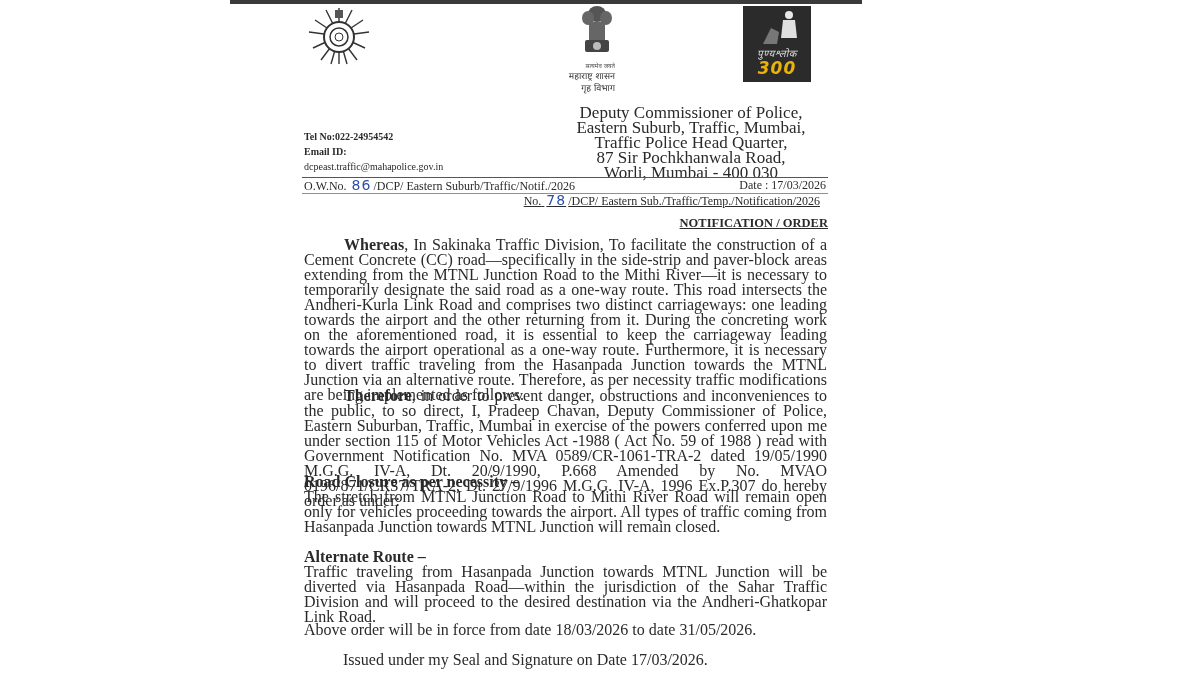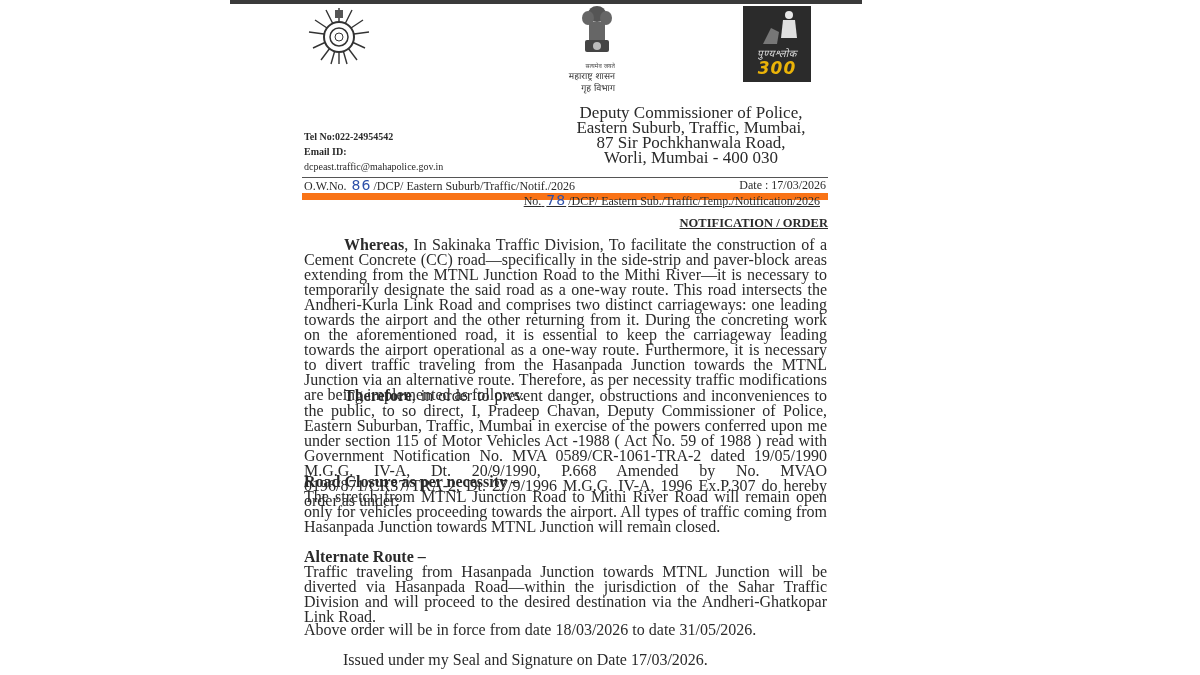--- a/index.html
+++ b/index.html
@@ -23,21 +23,21 @@
       font-family: "DejaVu Sans", sans-serif; font-size: 10px; letter-spacing: 0.5px; }
     .l300-num { position: absolute; left: 0; right: 0; top: 52px; text-align: center; color: #eab308;
       font-family: "DejaVu Sans", sans-serif; font-size: 17px; font-weight: bold; letter-spacing: 1px; }
 
     .contact { position: absolute; left: 304px; top: 105px; font-size: 10px; line-height: 15px; margin-top: 24px; }
     .contact .b { font-weight: bold; }
     .address { position: absolute; left: 576px; width: 230px; top: 105px; text-align: center;
       font-size: 17px; line-height: 15px; }
 
     .ow-row { position: absolute; left: 302px; top: 177px; width: 526px; height: 15px;
-      border-top: 1px solid #555; border-bottom: 7px solid #f97316; font-size: 12px; line-height: 15px; }
+      border-top: 1px solid #555; border-bottom: 1px solid #f97316; font-size: 12px; line-height: 15px; }
     .ow-row .left { position: absolute; left: 2px; top: 0; }
     .ow-row .right { position: absolute; right: 2px; top: 0; }
     .hand { font-family: "DejaVu Sans", sans-serif; color: #2d4fa8; font-size: 14px; letter-spacing: 1px; padding: 0 2px; }
     .no-row { position: absolute; right: 380px; top: 193px; font-size: 12px; line-height: 15px;
       text-decoration: underline; }
 
     .title { position: absolute; left: 302px; width: 526px; top: 216px; text-align: right;
       font-size: 12.5px; font-weight: bold; text-decoration: underline; }
 
     .para { position: absolute; left: 304px; width: 523px; font-size: 16px; line-height: 15px;
@@ -108,20 +108,21 @@
 
 <div class="contact">
   <div class="b">Tel No:022-24954542</div>
   <div class="b">Email ID:</div>
   <div>dcpeast.traffic@mahapolice.gov.in</div>
 </div>
 
 <div class="address">
   <div>Deputy Commissioner of Police,</div>
   <div>Eastern Suburb, Traffic, Mumbai,</div>
+  <div>Traffic Police Head Quarter,</div>
   <div>87 Sir Pochkhanwala Road,</div>
   <div>Worli, Mumbai - 400 030</div>
 </div>
 
 <div class="ow-row">
   <span class="left">
     <span>O.W.No.</span>
     <span class="hand">86</span><span>/DCP/ Eastern Suburb/Traffic/Notif./2026</span>
   </span>
   <span class="right">Date : 17/03/2026</span>

